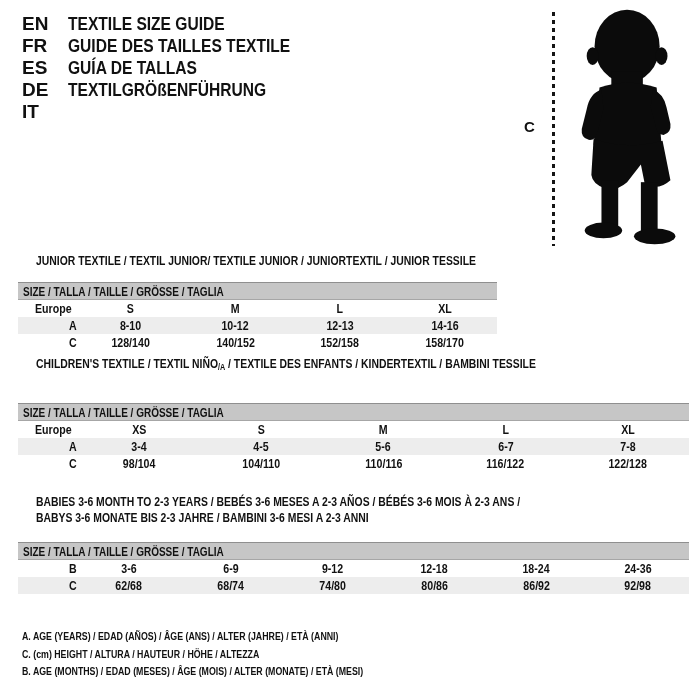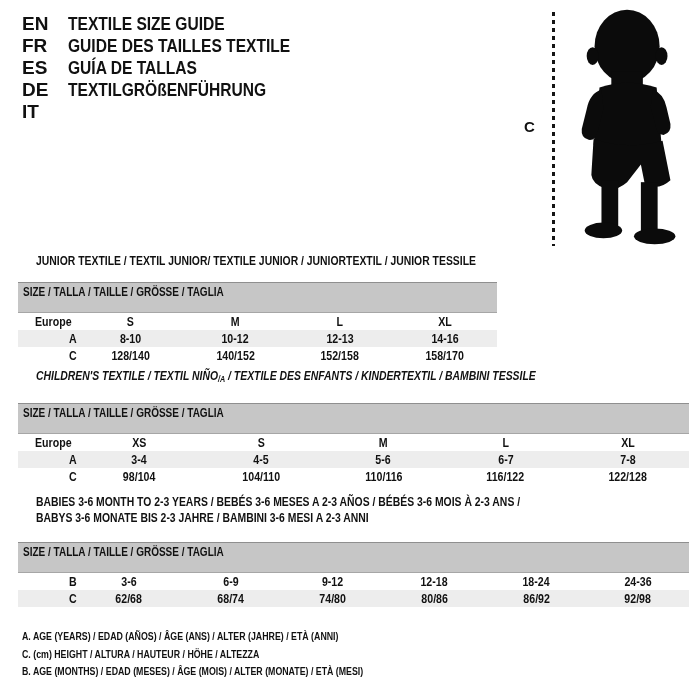--- a/index.html
+++ b/index.html
@@ -22,31 +22,31 @@
   .dash-line{
     position:absolute;left:32px;top:8px;width:3px;height:234px;
     background-image:repeating-linear-gradient(to bottom,#141414 0 4px,transparent 4px 8px);
   }
   .figure-label{position:absolute;left:4px;top:114px;font-size:15px;}
   .toddler{position:absolute;left:46px;top:2px;}
 
   
   .s-title{position:absolute;left:22px;font-size:13px;line-height:16px;margin-left:14px;}
   .s1-title{top:253px;}
-  .s2-title{top:368px;font-style:italic;}
+  .s2-title{top:356px;}
   .s3-title{top:494px;}
   .sub-a{font-size:9px;vertical-align:-2px;}
 
   
   .table{position:absolute;left:18px;}
   .table1{top:282px;width:479px;}
   .table2{top:403px;width:671px;}
   .table3{top:542px;width:671px;}
   .t-header{
-    height:31px;line-height:18px;background:var(--header-bg,#c6c6c6);
+    height:18px;line-height:18px;background:var(--header-bg,#c6c6c6);
     padding-left:5px;font-size:12.5px;
     border-top:1px solid #8f8f8f;border-bottom:1px solid #a6a6a6;
     box-sizing:border-box;
   }
   .t-row{display:grid;height:17px;align-items:center;font-size:12.5px;}
   .table1 .t-row{grid-template-columns:60px repeat(4,1fr);}
   .table2 .t-row{grid-template-columns:60px repeat(5,1fr);}
   .table3 .t-row{grid-template-columns:60px repeat(6,1fr);}
   .t-row .label{padding-left:5px;text-align:right;}
   .t-row .label .cnum{transform-origin:0 50%;}

